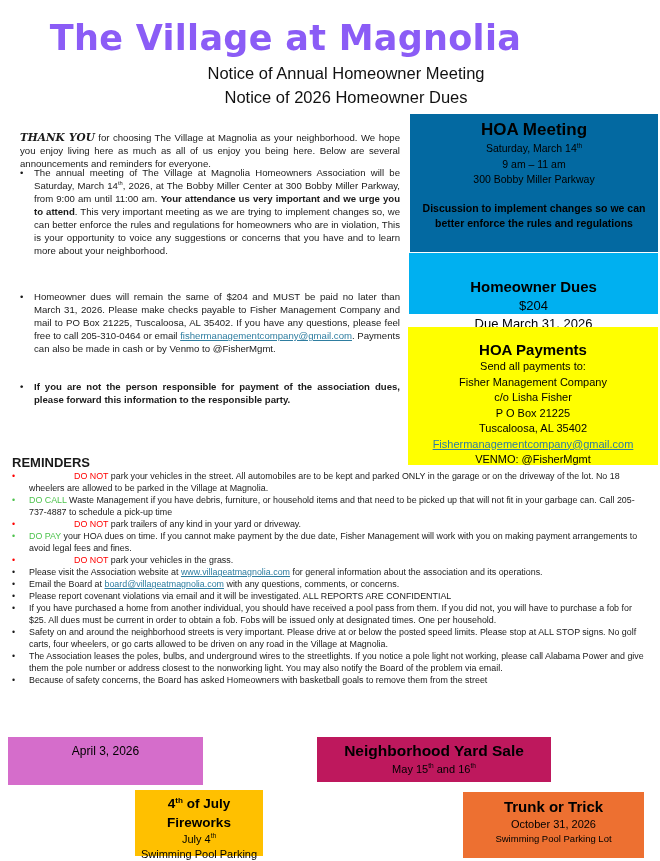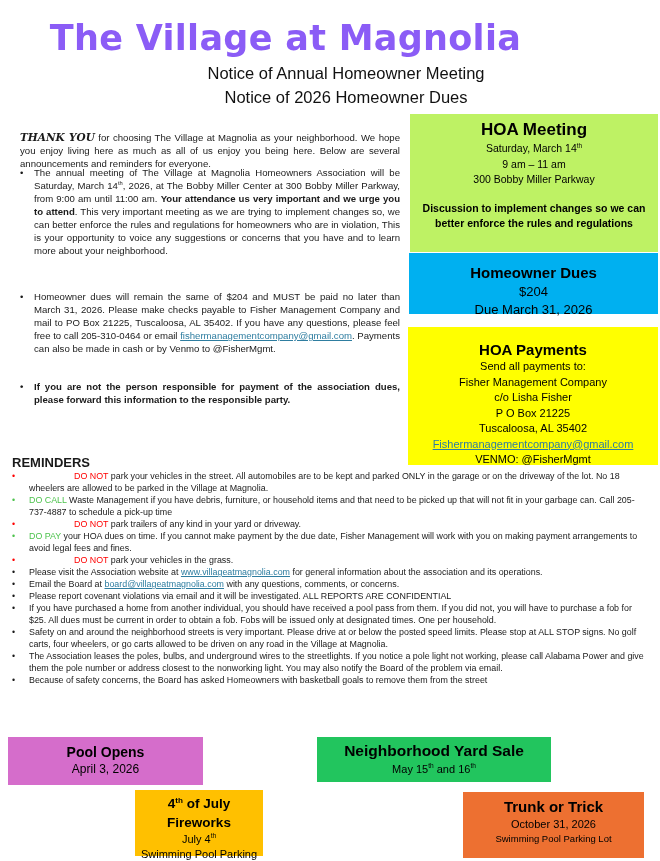--- a/index.html
+++ b/index.html
@@ -14,25 +14,25 @@
   .bullets { position: absolute; left: 20px; width: 380px; font-size: 9.6px; line-height: 13px; }
   .bullet { position: relative; padding-left: 14px; text-align: justify; }
   .bullet::before { content: "\2022"; position: absolute; left: 0; top: 0; }
   .b1 { top: 166px; }
   .b2 { top: 290px; }
   .b3 { top: 380px; font-weight: bold; }
   .link { color: #2e7da0; text-decoration: underline; }
 
   .box { position: absolute; box-sizing: border-box; text-align: center; color: #000; }
   .box .h { font-weight: bold; }
-  .hoa { left: 410px; top: 114px; width: 248px; height: 138px; background: #bef264; padding-top: 5px; }
+  .hoa { left: 410px; top: 114px; width: 248px; height: 138px; background: #0369a1; padding-top: 5px; }
   .hoa .h { font-size: 17px; line-height: 22px; }
   .hoa .l { font-size: 10.5px; line-height: 15.5px; }
   .hoa .disc { font-size: 10.5px; line-height: 15.5px; font-weight: bold; margin-top: 13px; }
-  .dues { left: 409px; top: 253px; width: 249px; height: 61px; background: #00b0f0; padding-top: 10px; }
+  .dues { left: 409px; top: 253px; width: 249px; height: 61px; background: #00b0f0; padding-top: 24px; }
   .dues .h { font-size: 15px; line-height: 20px; }
   .dues .l { font-size: 13px; line-height: 18px; }
   .pay { left: 408px; top: 327px; width: 250px; height: 138px; background: #ffff00; padding-top: 13px; }
   .pay .h { font-size: 15px; line-height: 19px; }
   .pay .l { font-size: 11px; line-height: 15.5px; }
   .pay .em { color: #2e7da0; text-decoration: underline; }
 
   .rem-title { position: absolute; left: 12px; top: 455px; font-size: 13px; font-weight: bold; }
   .rem-list { position: absolute; left: 12px; top: 470px; width: 638px; font-size: 8.9px; line-height: 12px; }
   .rem { position: relative; padding-left: 17px; }
@@ -40,21 +40,21 @@
   .red-b::before { color: #ff0000; }
   .green-b::before { color: #4ec34e; }
   .red { color: #ff0000; padding-left: 45px; }
   .green { color: #4ec34e; margin-top: 45px; }
 
   .ev { position: absolute; box-sizing: border-box; text-align: center; color: #000; }
   .ev .h { font-weight: bold; }
   .pool { left: 8px; top: 737px; width: 195px; height: 48px; background: #d56dcb; padding-top: 6px; }
   .pool .h { font-size: 14px; line-height: 18px; }
   .pool .l { font-size: 12px; line-height: 16px; }
-  .yard { left: 317px; top: 737px; width: 234px; height: 45px; background: #22c55e; padding-top: 4px; }
+  .yard { left: 317px; top: 737px; width: 234px; height: 45px; background: #be185d; padding-top: 4px; }
   .yard .h { font-size: 15.5px; line-height: 20px; }
   .yard .l { font-size: 11px; line-height: 16px; }
   .july { left: 135px; top: 790px; width: 128px; height: 66px; background: #ffc000; padding-top: 4px; }
   .july .h { font-size: 13.5px; line-height: 19px; }
   .july .l { font-size: 11px; line-height: 15px; }
   .trunk { left: 463px; top: 792px; width: 181px; height: 66px; background: #ed7031; padding-top: 4px; }
   .trunk .h { font-size: 15px; line-height: 21px; }
   .trunk .l { font-size: 11px; line-height: 15px; }
   .trunk .l2 { font-size: 9.5px; line-height: 14px; }
   sup { font-size: 60%; line-height: 0; vertical-align: super; }
@@ -117,21 +117,20 @@
   <div class="rem"><span>Please visit the Association website at </span><span class="link">www.villageatmagnolia.com</span><span> for general information about the association and its operations.</span></div>
   <div class="rem"><span>Email the Board at </span><span class="link">board@villageatmagnolia.com</span><span> with any questions, comments, or concerns.</span></div>
   <div class="rem">Please report covenant violations via email and it will be investigated.  ALL REPORTS ARE CONFIDENTIAL</div>
   <div class="rem">If you have purchased a home from another individual, you should have received a pool pass from them.  If you did not, you will have to purchase a fob for $25.  All dues must be current in order to obtain a fob.  Fobs will be issued only at designated times.  One per household.</div>
   <div class="rem">Safety on and around the neighborhood streets is very important.  Please drive at or below the posted speed limits.  Please stop at ALL STOP signs. No golf carts, four wheelers, or go carts allowed to be driven on any road in the Village at Magnolia.</div>
   <div class="rem">The Association leases the poles, bulbs, and underground wires to the streetlights.  If you notice a pole light not working, please call Alabama Power and give them the pole number or address closest to the nonworking light.  You may also notify the Board of the problem via email.</div>
   <div class="rem">Because of safety concerns, the Board has asked Homeowners with basketball goals to remove them from the street</div>
 </div>
 
 <div class="ev pool">
-  <div class="h">Pool Opens</div>
   <div class="l">April 3, 2026</div>
 </div>
 
 <div class="ev yard">
   <div class="h">Neighborhood Yard Sale</div>
   <div class="l"><span>May 15</span><sup>th</sup><span> and 16</span><sup>th</sup></div>
 </div>
 
 <div class="ev july">
   <div class="h"><span>4</span><sup>th</sup><span> of July Fireworks</span></div>

